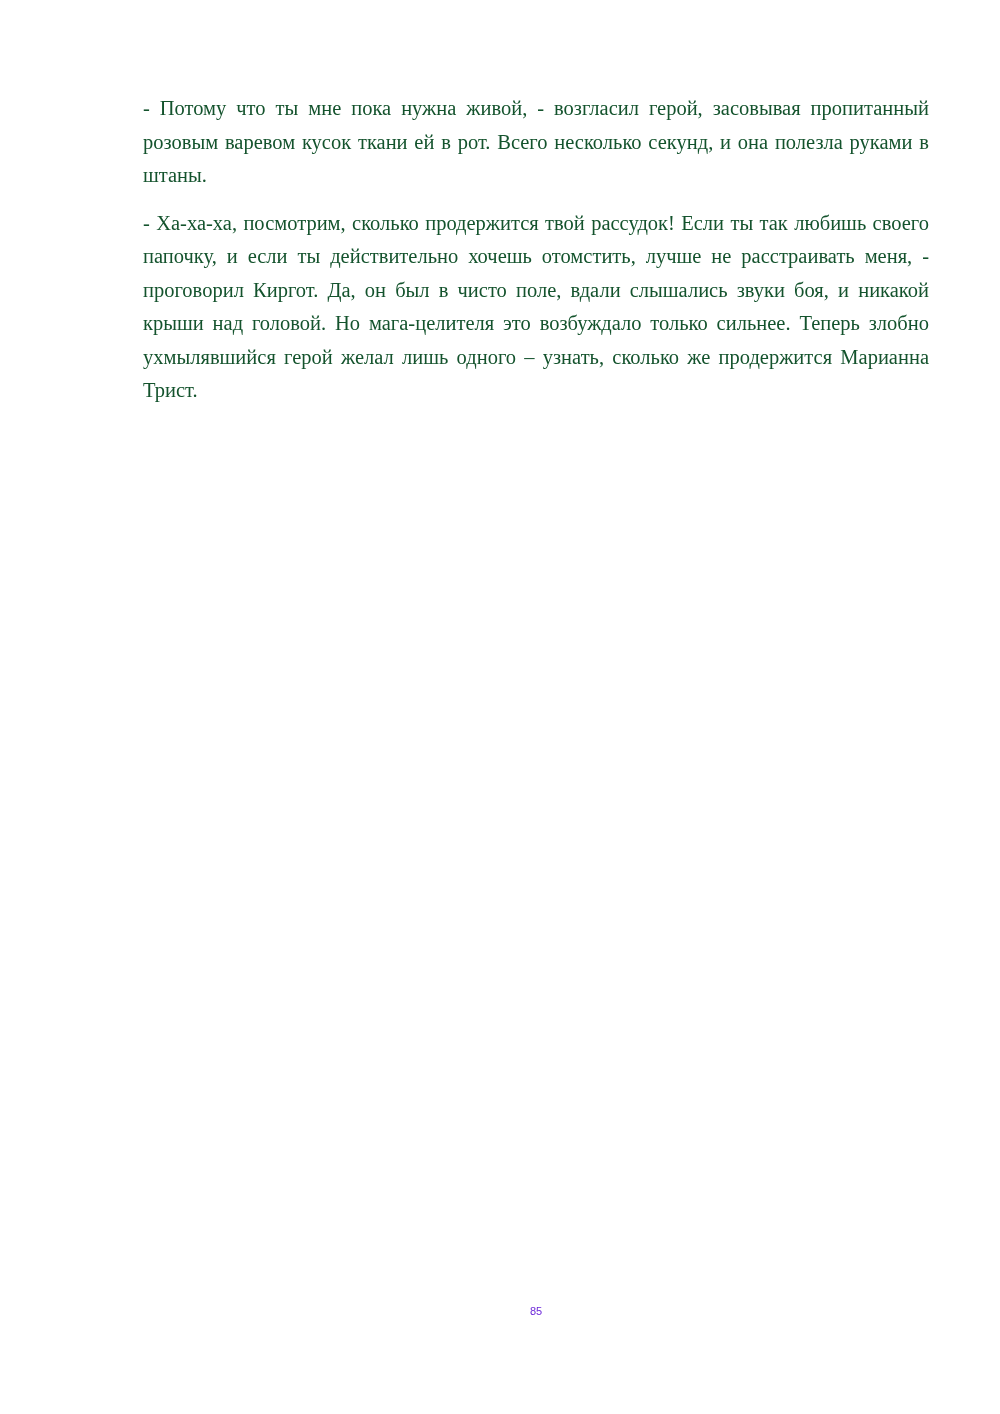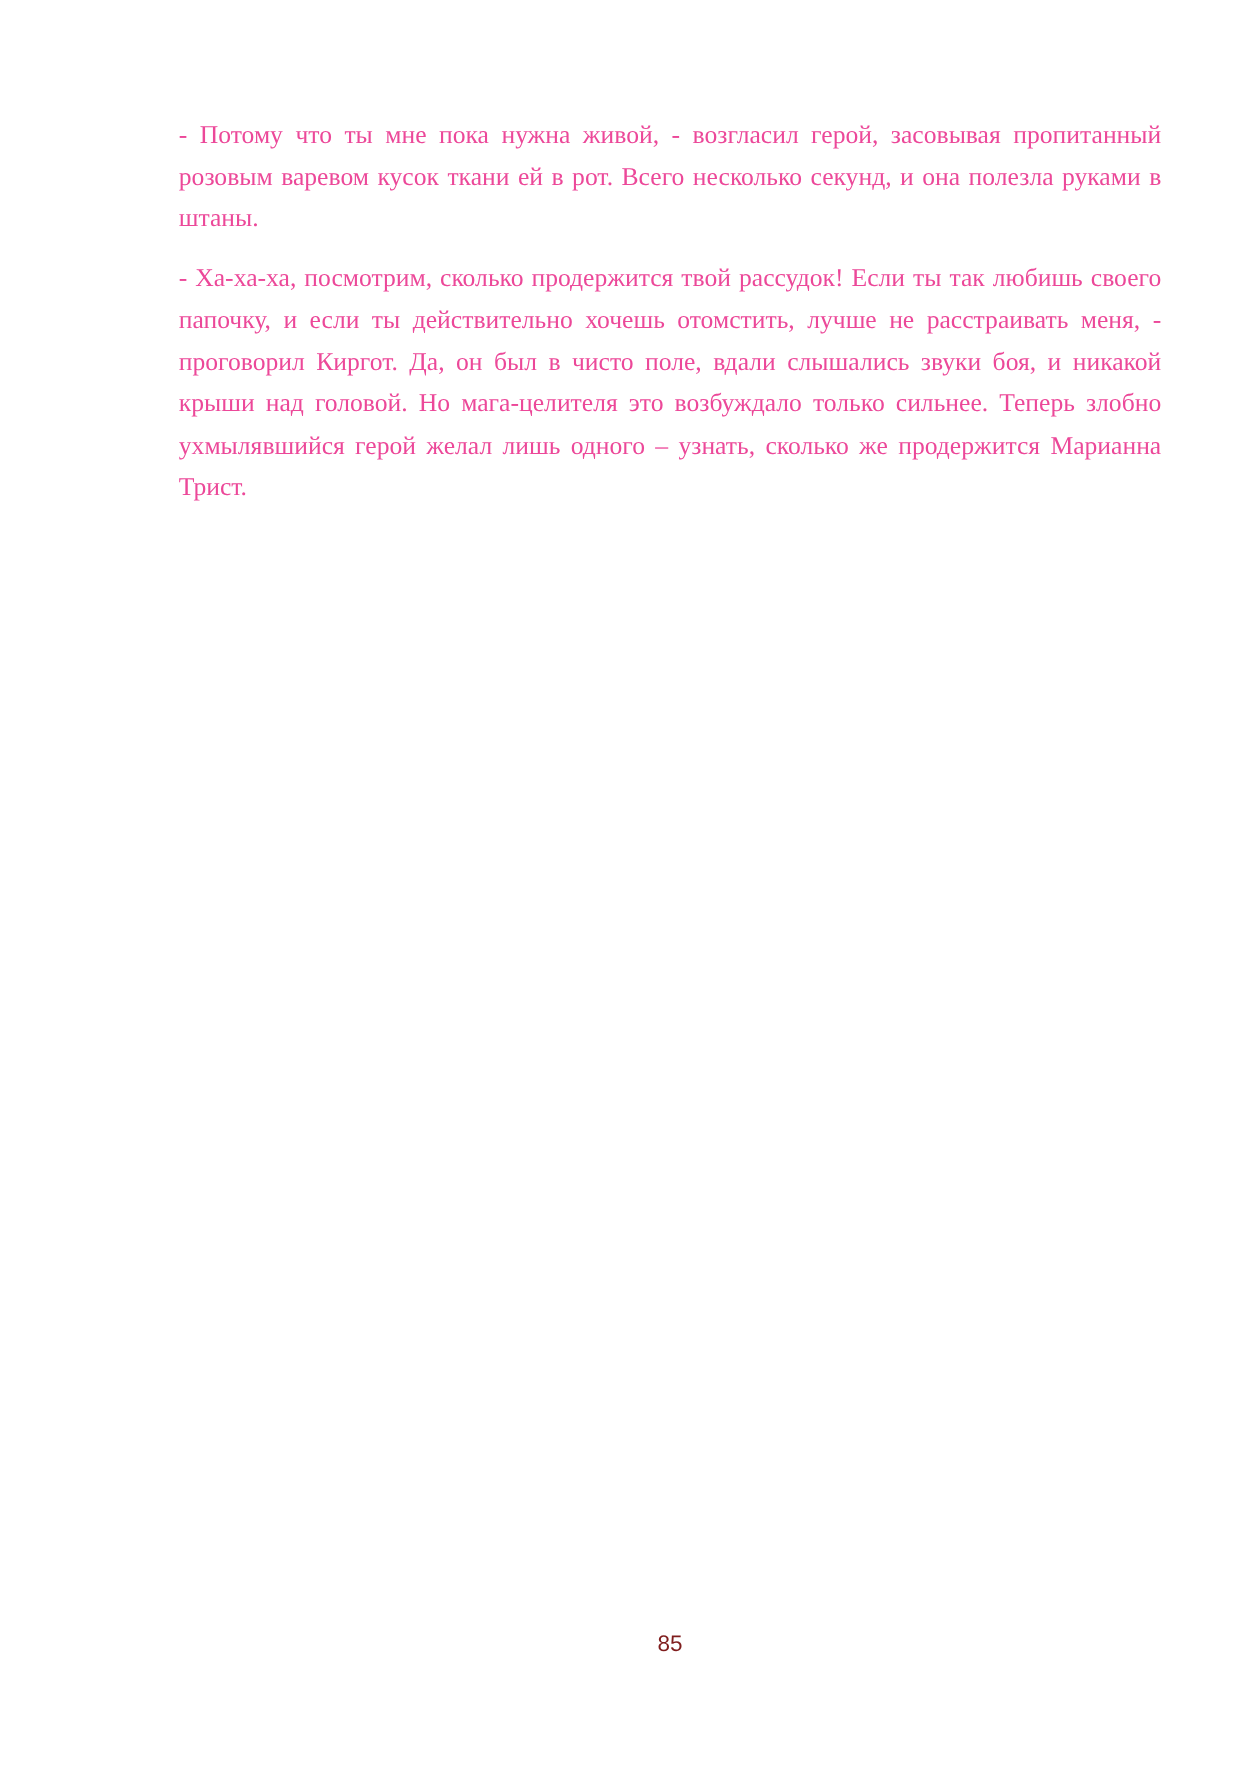--- a/index.html
+++ b/index.html
@@ -18,33 +18,33 @@
   .content {
     position: absolute;
     top: 92px;
     left: 143px;
     width: 786px;
   }
   .content p {
     margin: 0 0 14px 0;
     font-size: 20.5px;
     line-height: 33.5px;
-    color: #ec4899;
+    color: #14532d;
     text-align: justify;
     text-justify: inter-word;
   }
   .footer {
     position: absolute;
     left: 143px;
     width: 786px;
     top: 1305px;
     text-align: center;
     font-family: "Liberation Sans", sans-serif;
-    font-size: 18px;
-    color: #7f1d1d;
+    font-size: 11px;
+    color: #6d28d9;
   }
 </style>
 </head>
 <body>
 
 <div class="page">
   <div class="content">
     <p>- Потому что ты мне пока нужна живой, - возгласил герой, засовывая пропитанный розовым варевом кусок ткани ей в рот. Всего несколько секунд, и она полезла руками в штаны.</p>
     <p>- Ха-ха-ха, посмотрим, сколько продержится твой рассудок! Если ты так любишь своего папочку, и если ты действительно хочешь отомстить, лучше не расстраивать меня, - проговорил Киргот. Да, он был в чисто поле, вдали слышались звуки боя, и никакой крыши над головой. Но мага-целителя это возбуждало только сильнее. Теперь злобно ухмылявшийся герой желал лишь одного – узнать, сколько же продержится Марианна Трист.</p>
   </div>

